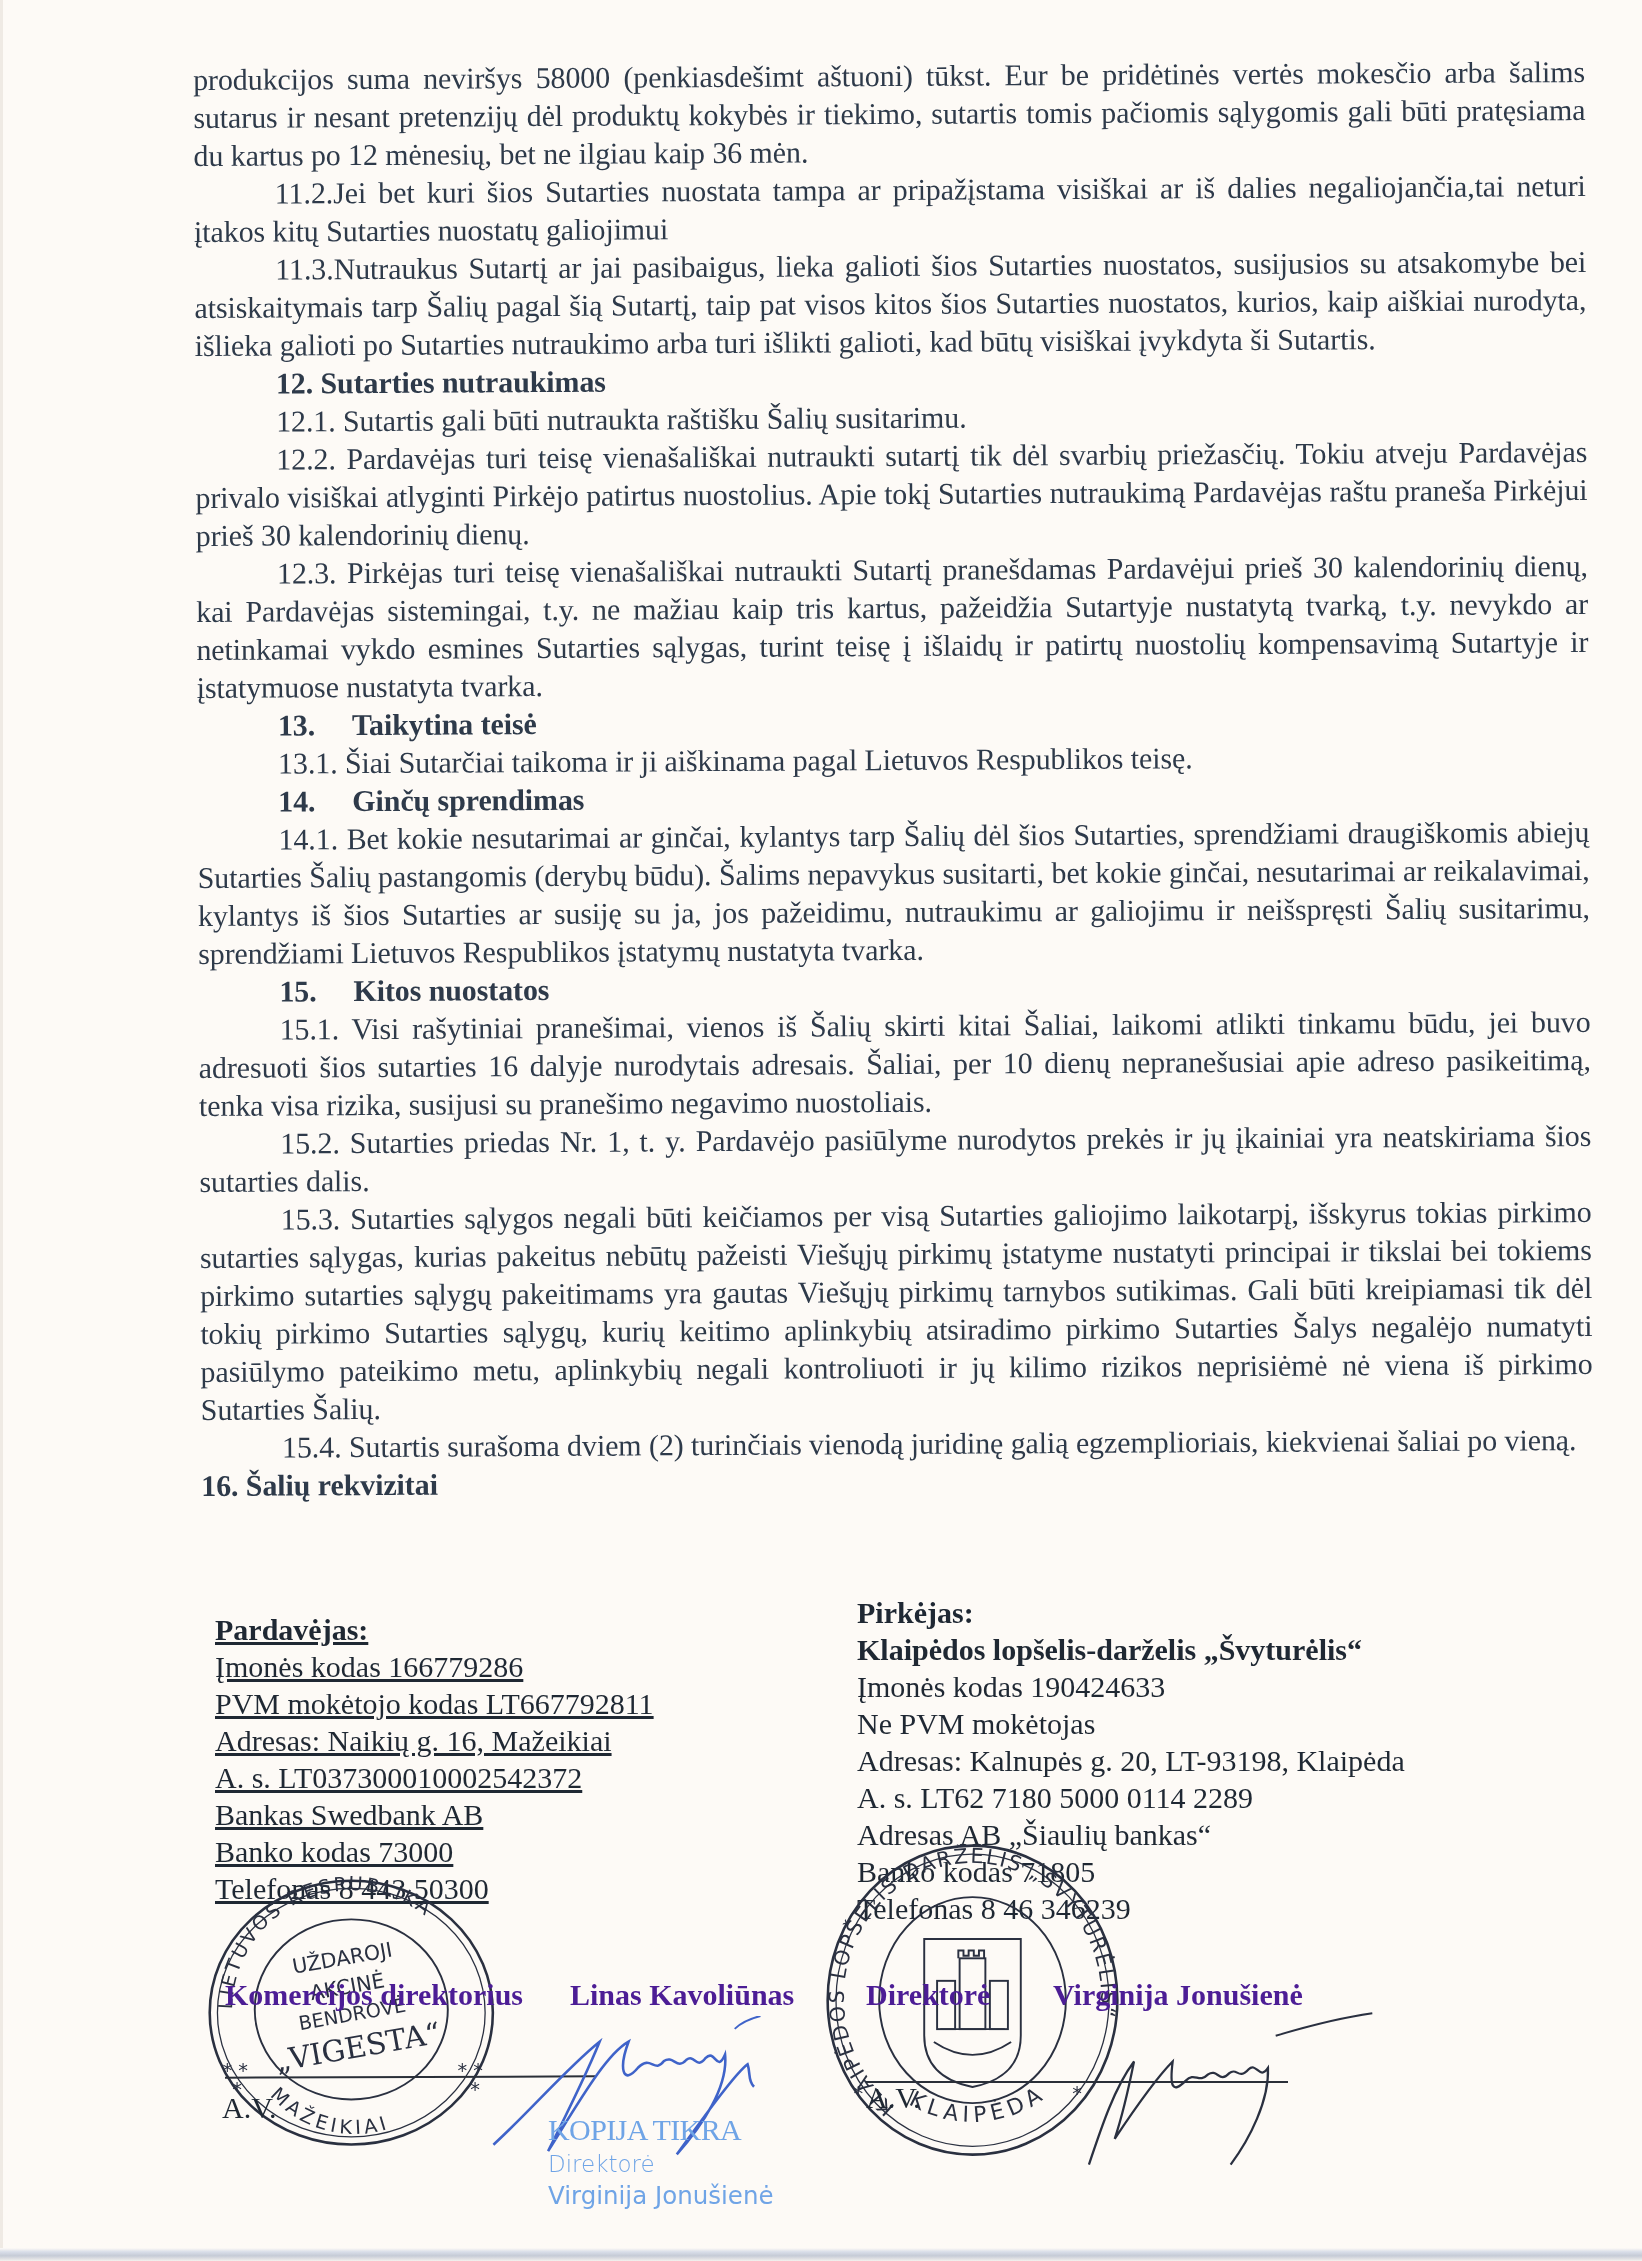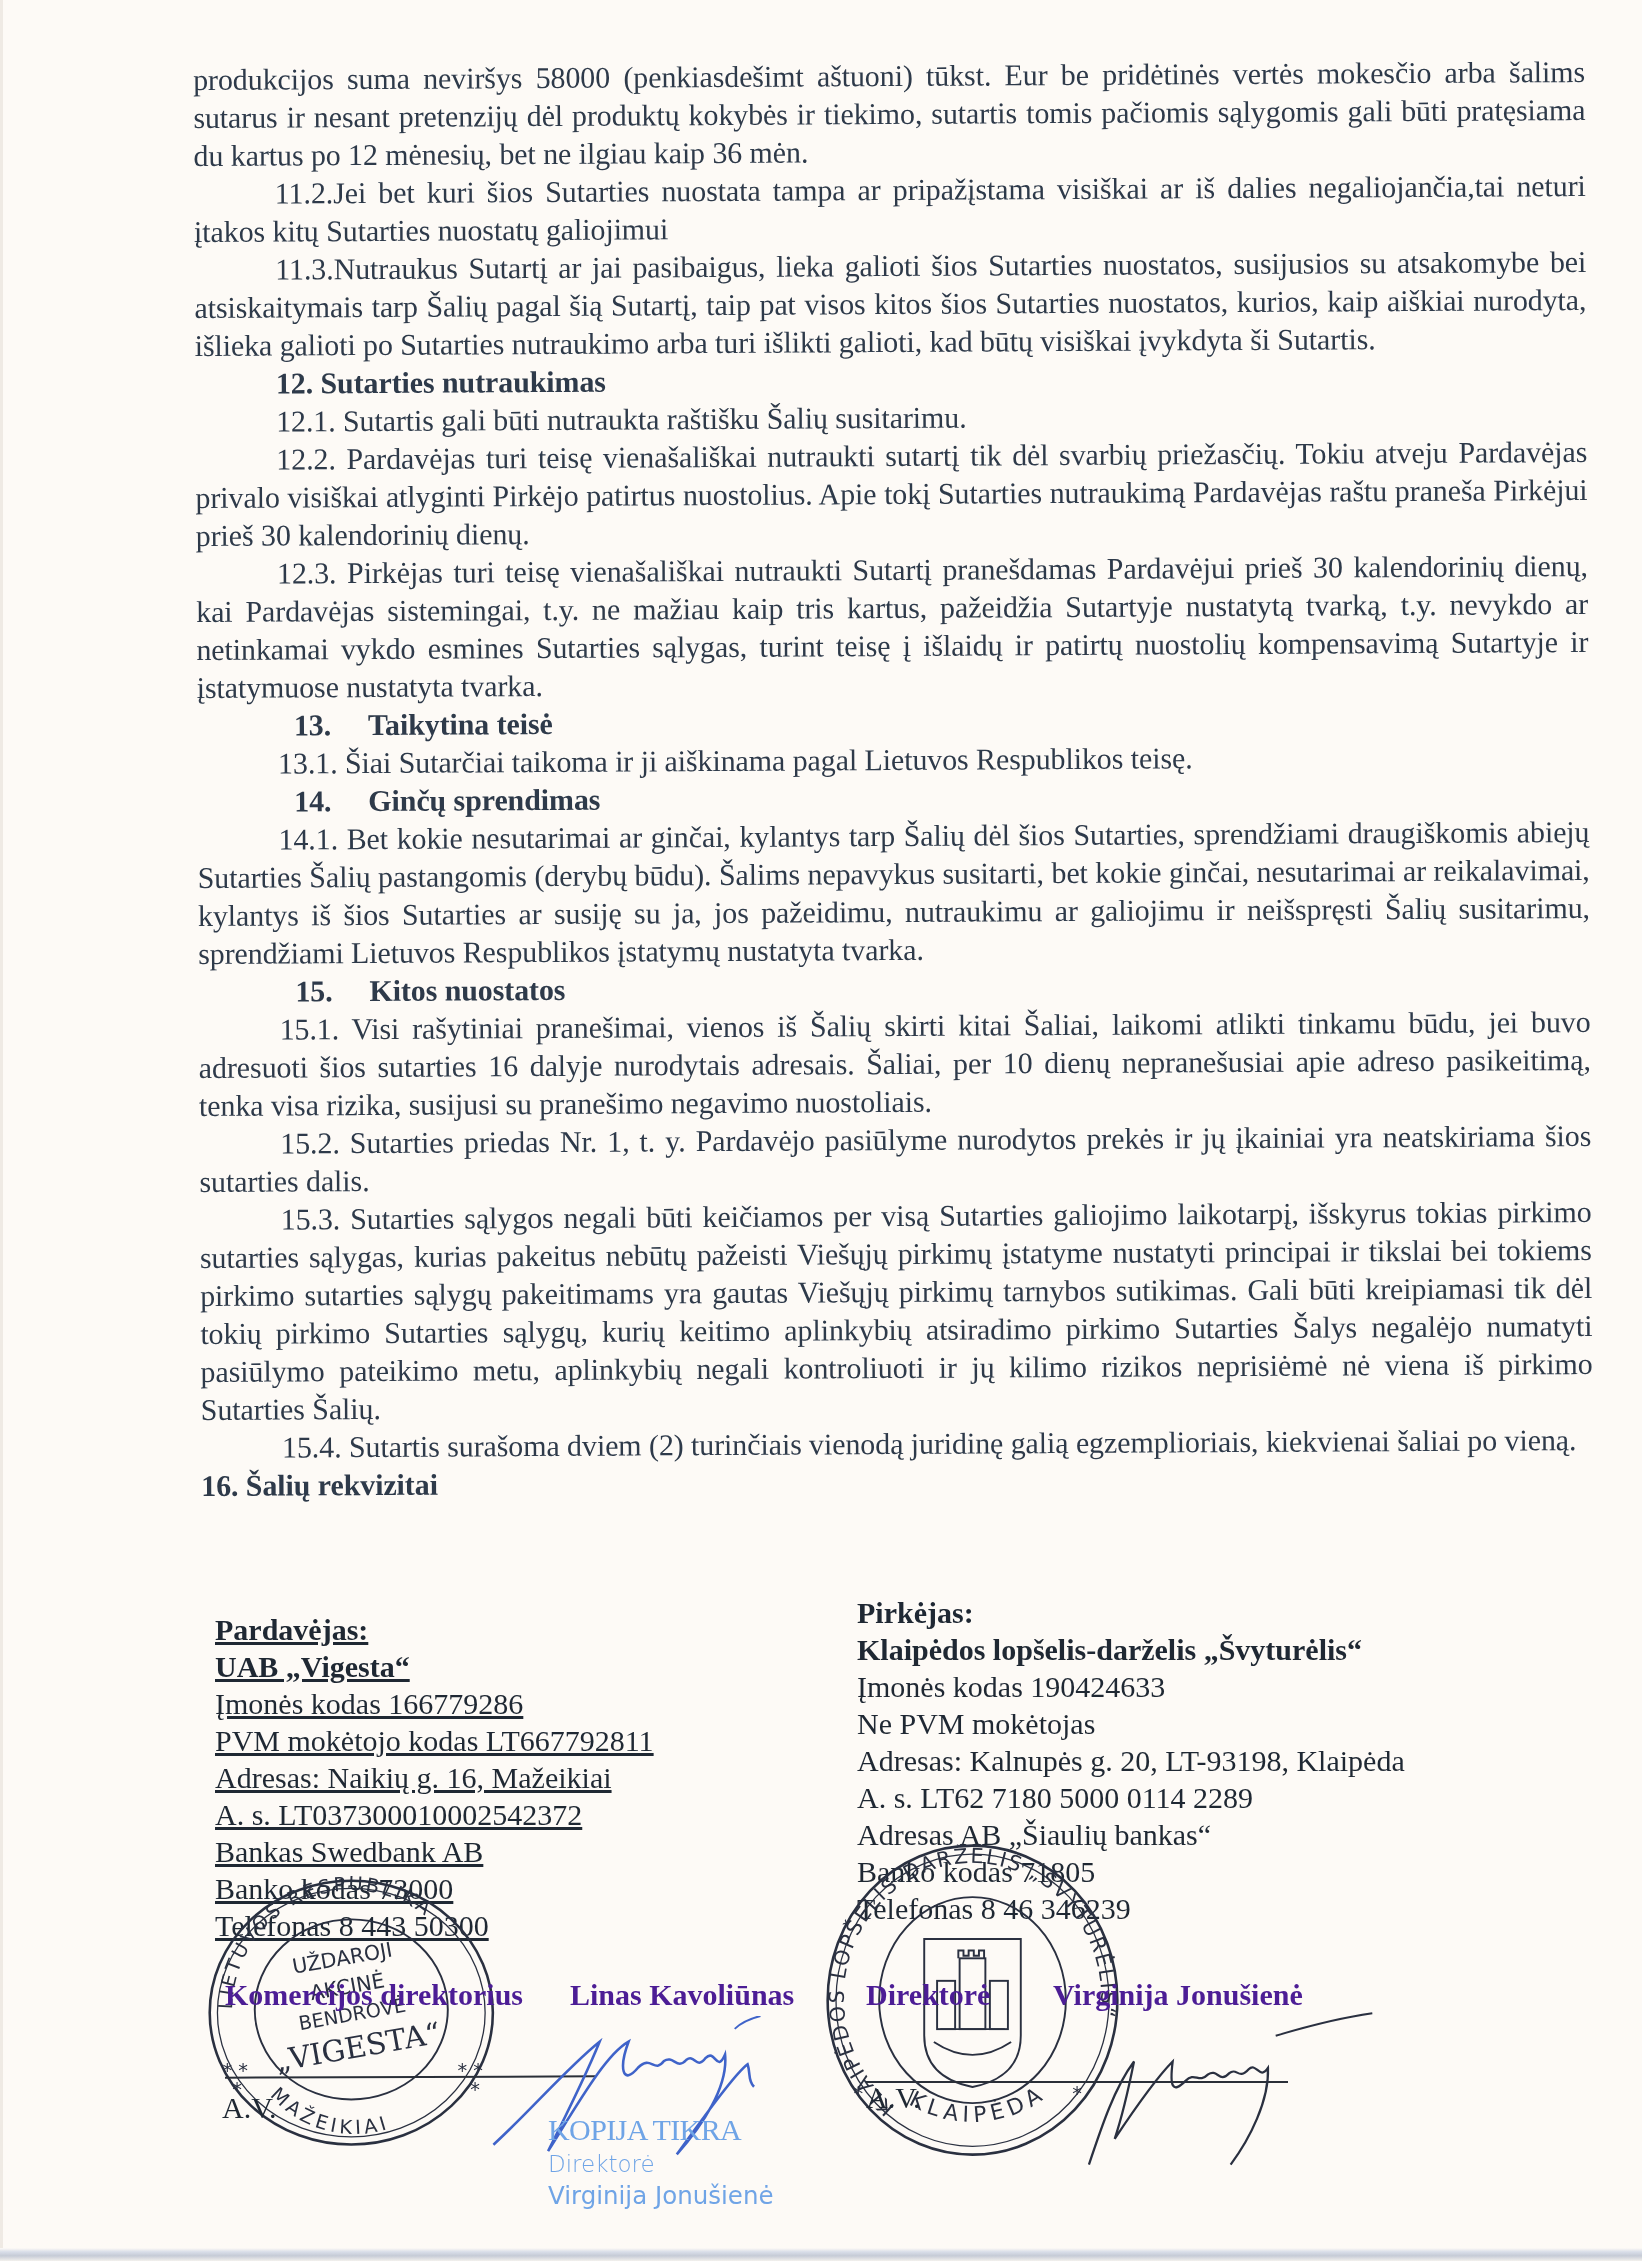--- a/index.html
+++ b/index.html
@@ -12,21 +12,21 @@
   .page { position:absolute; left:0; top:0; width:1422px; height:2261px; }
   .body-text {
     position:absolute; left:193px; top:61px; width:1392px;
     font-size:30px; line-height:38px;
     transform:rotate(-0.33deg); transform-origin:0 0;
     letter-spacing:-0.1px;
   }
   .p { text-align:justify; text-align-last:left; margin:0; }
   .ind { text-indent:81px; }
   .h { font-weight:bold; margin:0; padding-left:81px; }
-  .h .num { display:inline-block; width:74px;margin-left:16px; }
+  .h .num { display:inline-block; width:74px; }
   .h16 { font-weight:bold; margin:0; }
 
   .party {
     position:absolute; font-size:30px; line-height:37px; color:#1f2833;
   }
   .party .b { font-weight:bold; }
   .seller { left:215px; top:1611px;text-decoration:underline; }
   .buyer { left:857px; top:1594px; }
 
   .sign-line { position:absolute; font-weight:bold; font-size:30px; color:#4c1d95; }
@@ -78,21 +78,20 @@
     <p class="p ind">15.1. Visi rašytiniai pranešimai, vienos iš Šalių skirti kitai Šaliai, laikomi atlikti tinkamu būdu, jei buvo adresuoti šios sutarties 16 dalyje nurodytais adresais. Šaliai, per 10 dienų nepranešusiai apie adreso pasikeitimą, tenka visa rizika, susijusi su pranešimo negavimo nuostoliais.</p>
     <p class="p ind">15.2. Sutarties priedas Nr. 1, t. y. Pardavėjo pasiūlyme nurodytos prekės ir jų įkainiai yra neatskiriama šios sutarties dalis.</p>
     <p class="p ind">15.3. Sutarties sąlygos negali būti keičiamos per visą Sutarties galiojimo laikotarpį, išskyrus tokias pirkimo sutarties sąlygas, kurias pakeitus nebūtų pažeisti Viešųjų pirkimų įstatyme nustatyti principai ir tikslai bei tokiems pirkimo sutarties sąlygų pakeitimams yra gautas Viešųjų pirkimų tarnybos sutikimas. Gali būti kreipiamasi tik dėl tokių pirkimo Sutarties sąlygų, kurių keitimo aplinkybių atsiradimo pirkimo Sutarties Šalys negalėjo numatyti pasiūlymo pateikimo metu, aplinkybių negali kontroliuoti ir jų kilimo rizikos neprisiėmė nė viena iš pirkimo Sutarties Šalių.</p>
     <p class="p ind">15.4. Sutartis surašoma dviem (2) turinčiais vienodą juridinę galią egzemplioriais, kiekvienai šaliai po vieną.</p>
 
     <p class="h16">16. Šalių rekvizitai</p>
   </div>
 
   <div class="party seller">
     <div class="b">Pardavėjas:</div>
-    <div class="b">UAB „Vigesta“</div>
     <div>Įmonės kodas 166779286</div>
     <div>PVM mokėtojo kodas LT667792811</div>
     <div>Adresas: Naikių g. 16, Mažeikiai</div>
     <div>A. s. LT037300010002542372</div>
     <div>Bankas Swedbank AB</div>
     <div>Banko kodas 73000</div>
     <div>Telefonas 8 443 50300</div>
   </div>
 
   <div class="party buyer">

